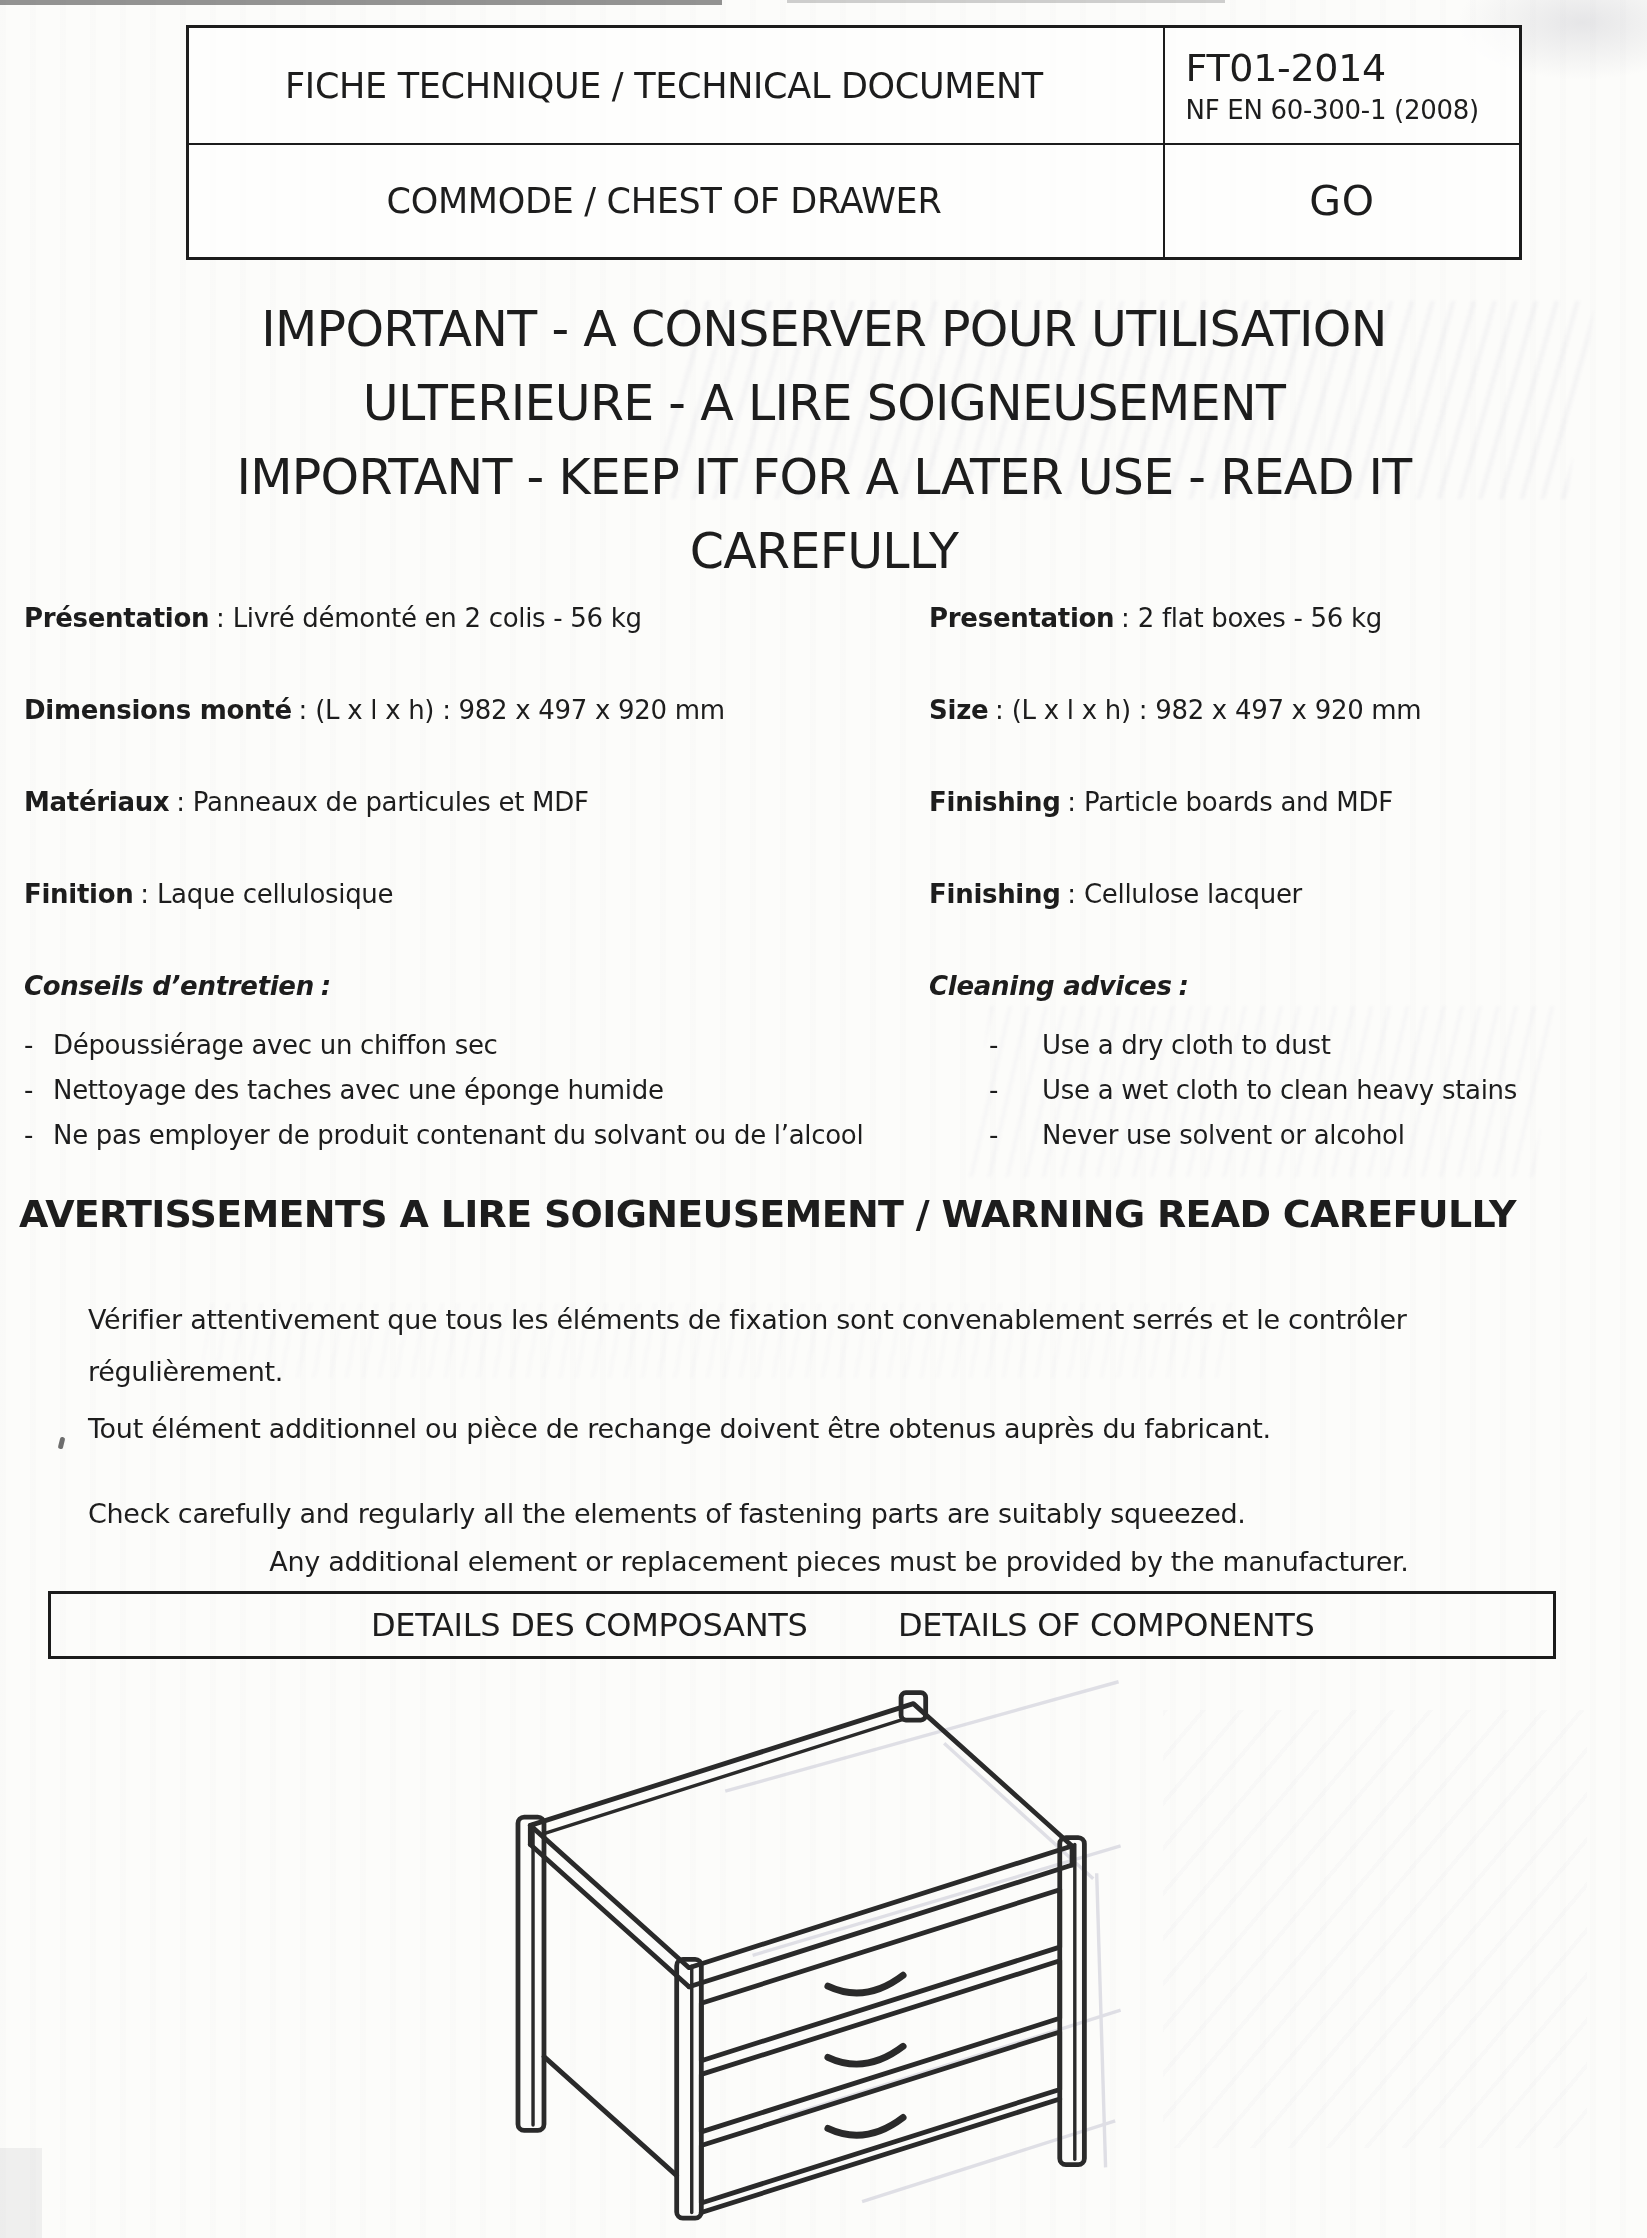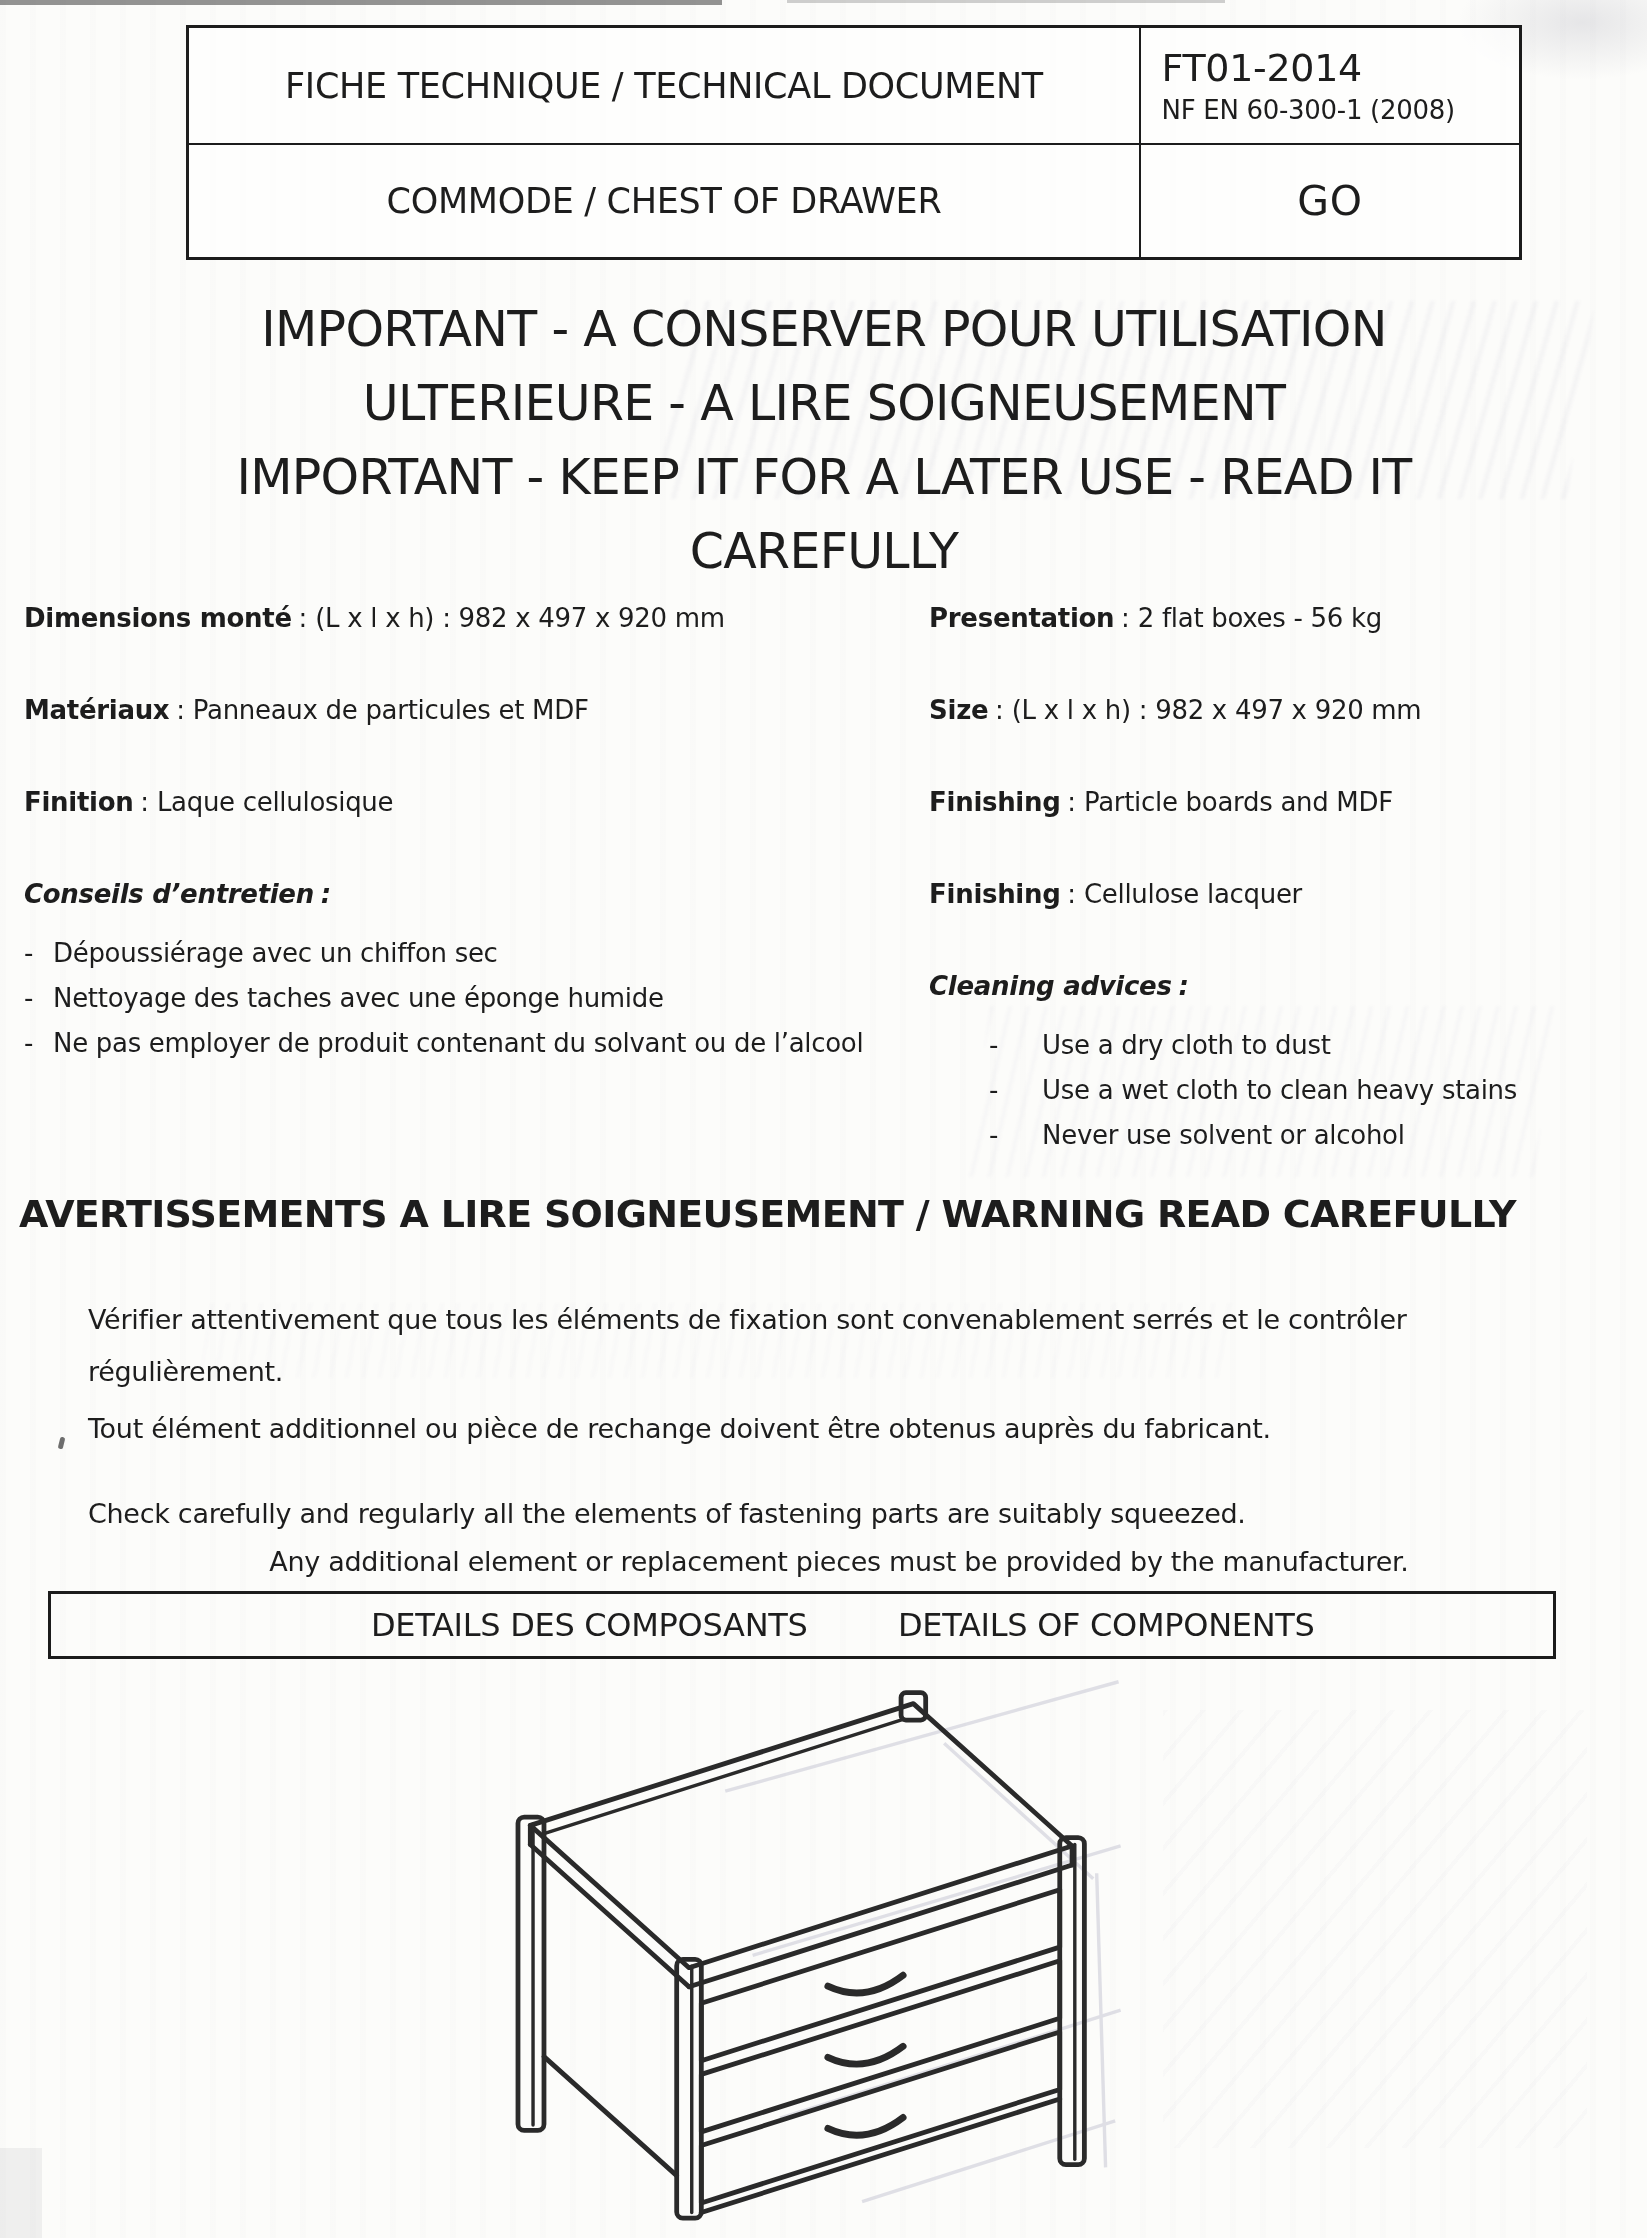--- a/index.html
+++ b/index.html
@@ -27,21 +27,21 @@
     background:repeating-linear-gradient(92deg, rgba(95,90,140,.10) 0 4.1px, transparent 4.1px 16.4px);}
   .ghost4{left:1163px; top:1710px; width:424px; height:438px; opacity:.3;
     background:repeating-linear-gradient(130deg, rgba(100,95,140,.08) 0 4.1px, transparent 4.1px 29px);}
 
   
   .hdr{position:absolute; left:186px; top:25px; width:1330px; border:3.4px solid #1c1c1c; background:rgba(255,255,255,.6);}
   .hrow{display:flex;}
   .hrow.r2{border-top:2.7px solid #1c1c1c;}
   .hc{box-sizing:border-box;}
   .hc-left{width:950px; display:flex; align-items:center; justify-content:center; text-align:center;}
-  .hc-right{flex:1; border-left:2.7px solid #1c1c1c;}
+  .hc-right{flex:1; border-left:2.7px solid #1c1c1c;margin-left:24px;}
   .r1 .hc{height:115px;}
   .r2 .hc{height:112px;}
   .r1 .hc-left{font-size:35px;}
   .r1 .hc-right{display:flex; flex-direction:column; justify-content:center; padding-left:20.5px;}
   .doc-ref{font-size:38px;}
   .std-ref{font-size:26px; margin-top:4.1px;}
   .r2 .hc-left{font-size:35px;}
   .r2 .hc-right{display:flex; align-items:center; justify-content:center; font-size:41px; font-weight:normal; letter-spacing:0.7px;}
 
   
@@ -108,20 +108,23 @@
   <div class="notice">
     <div>IMPORTANT - A CONSERVER POUR UTILISATION</div>
     <div>ULTERIEURE - A LIRE SOIGNEUSEMENT</div>
     <div>IMPORTANT - KEEP IT FOR A LATER USE - READ IT</div>
     <div>CAREFULLY</div>
   </div>
 
   <div class="cols">
     <div class="col-fr">
       <div class="spec">
+        <span class="lbl">Présentation</span><span class="sep">:</span><span class="val">Livré démonté en 2 colis - 56 kg</span>
+      </div>
+      <div class="spec">
         <span class="lbl">Dimensions monté</span><span class="sep">:</span><span class="val">(L x l x h) : 982 x 497 x 920 mm</span>
       </div>
       <div class="spec">
         <span class="lbl">Matériaux</span><span class="sep">:</span><span class="val">Panneaux de particules et MDF</span>
       </div>
       <div class="spec">
         <span class="lbl">Finition</span><span class="sep">:</span><span class="val">Laque cellulosique</span>
       </div>
       <div class="care-head">
         <span>Conseils d’entretien</span><span class="sep">:</span>

